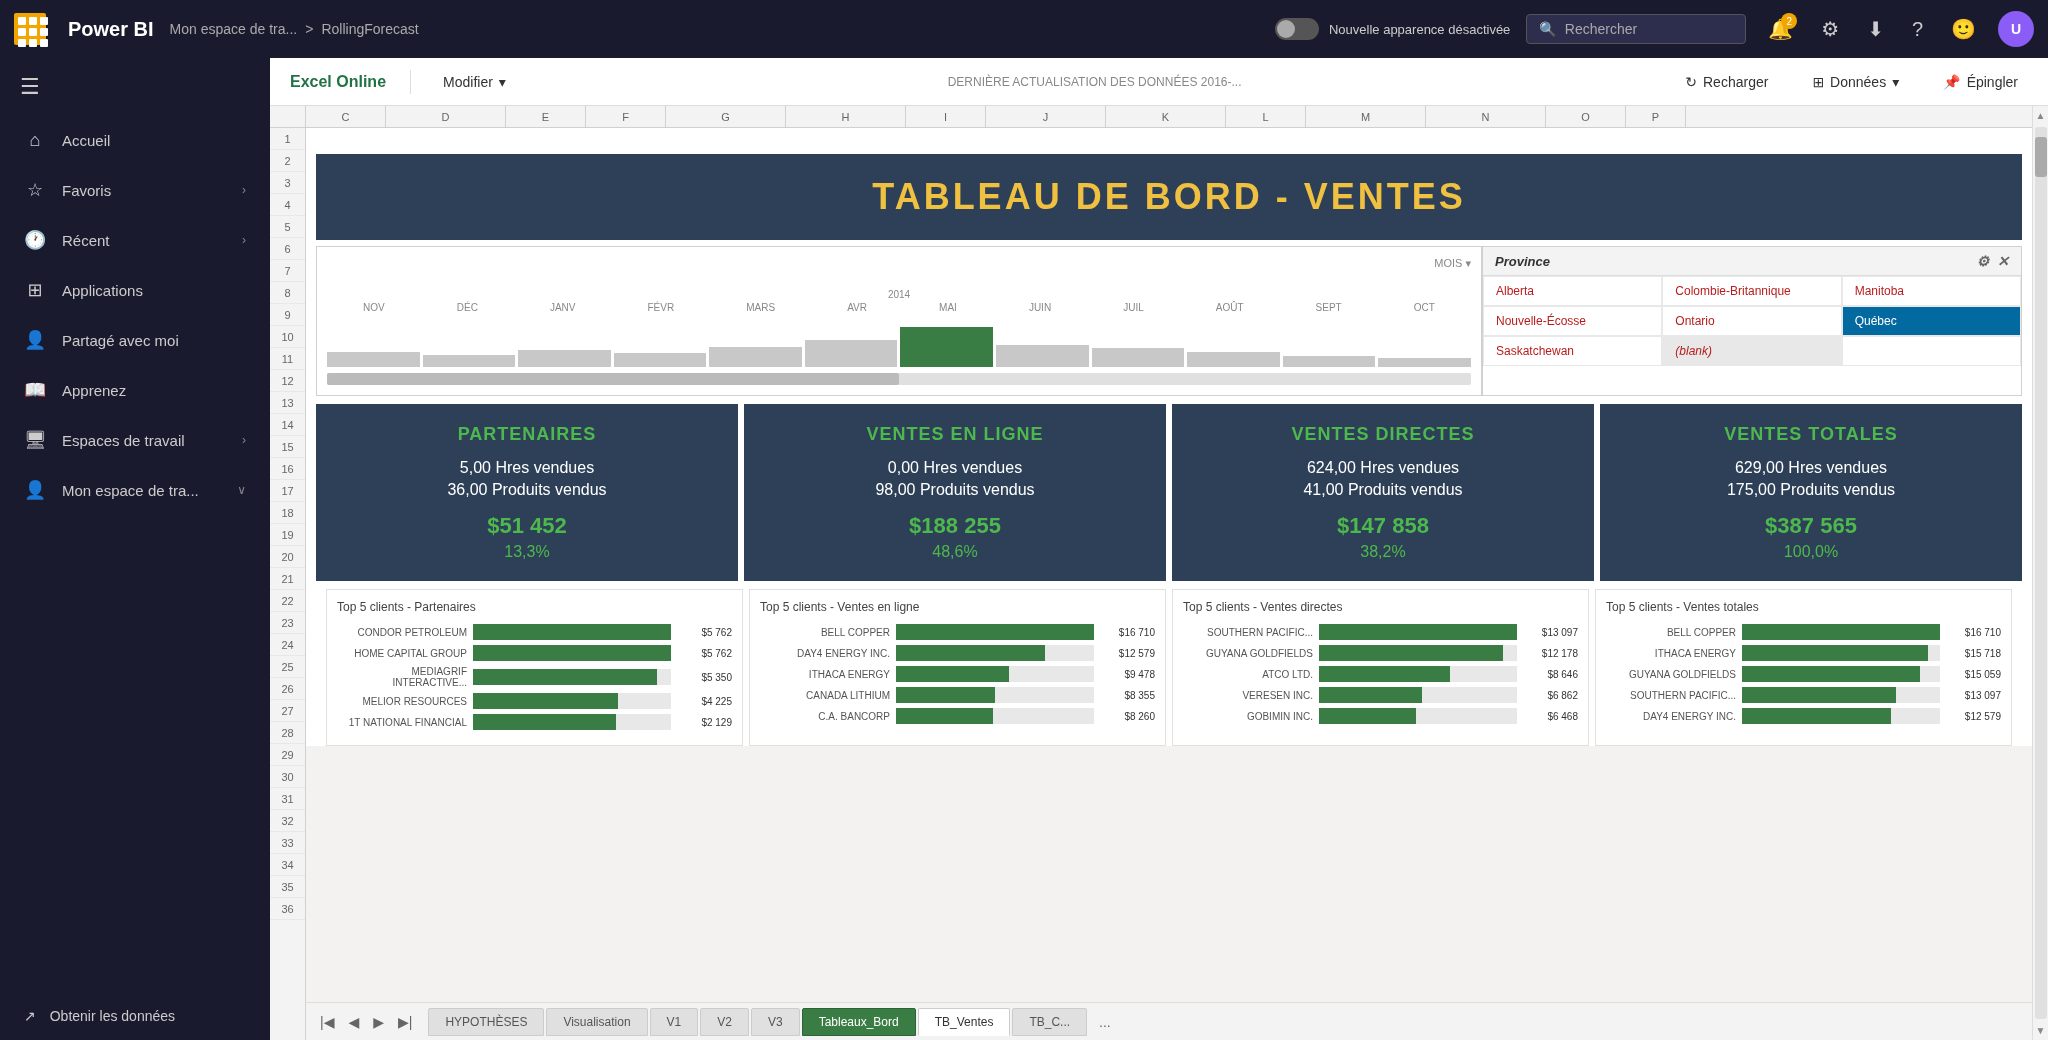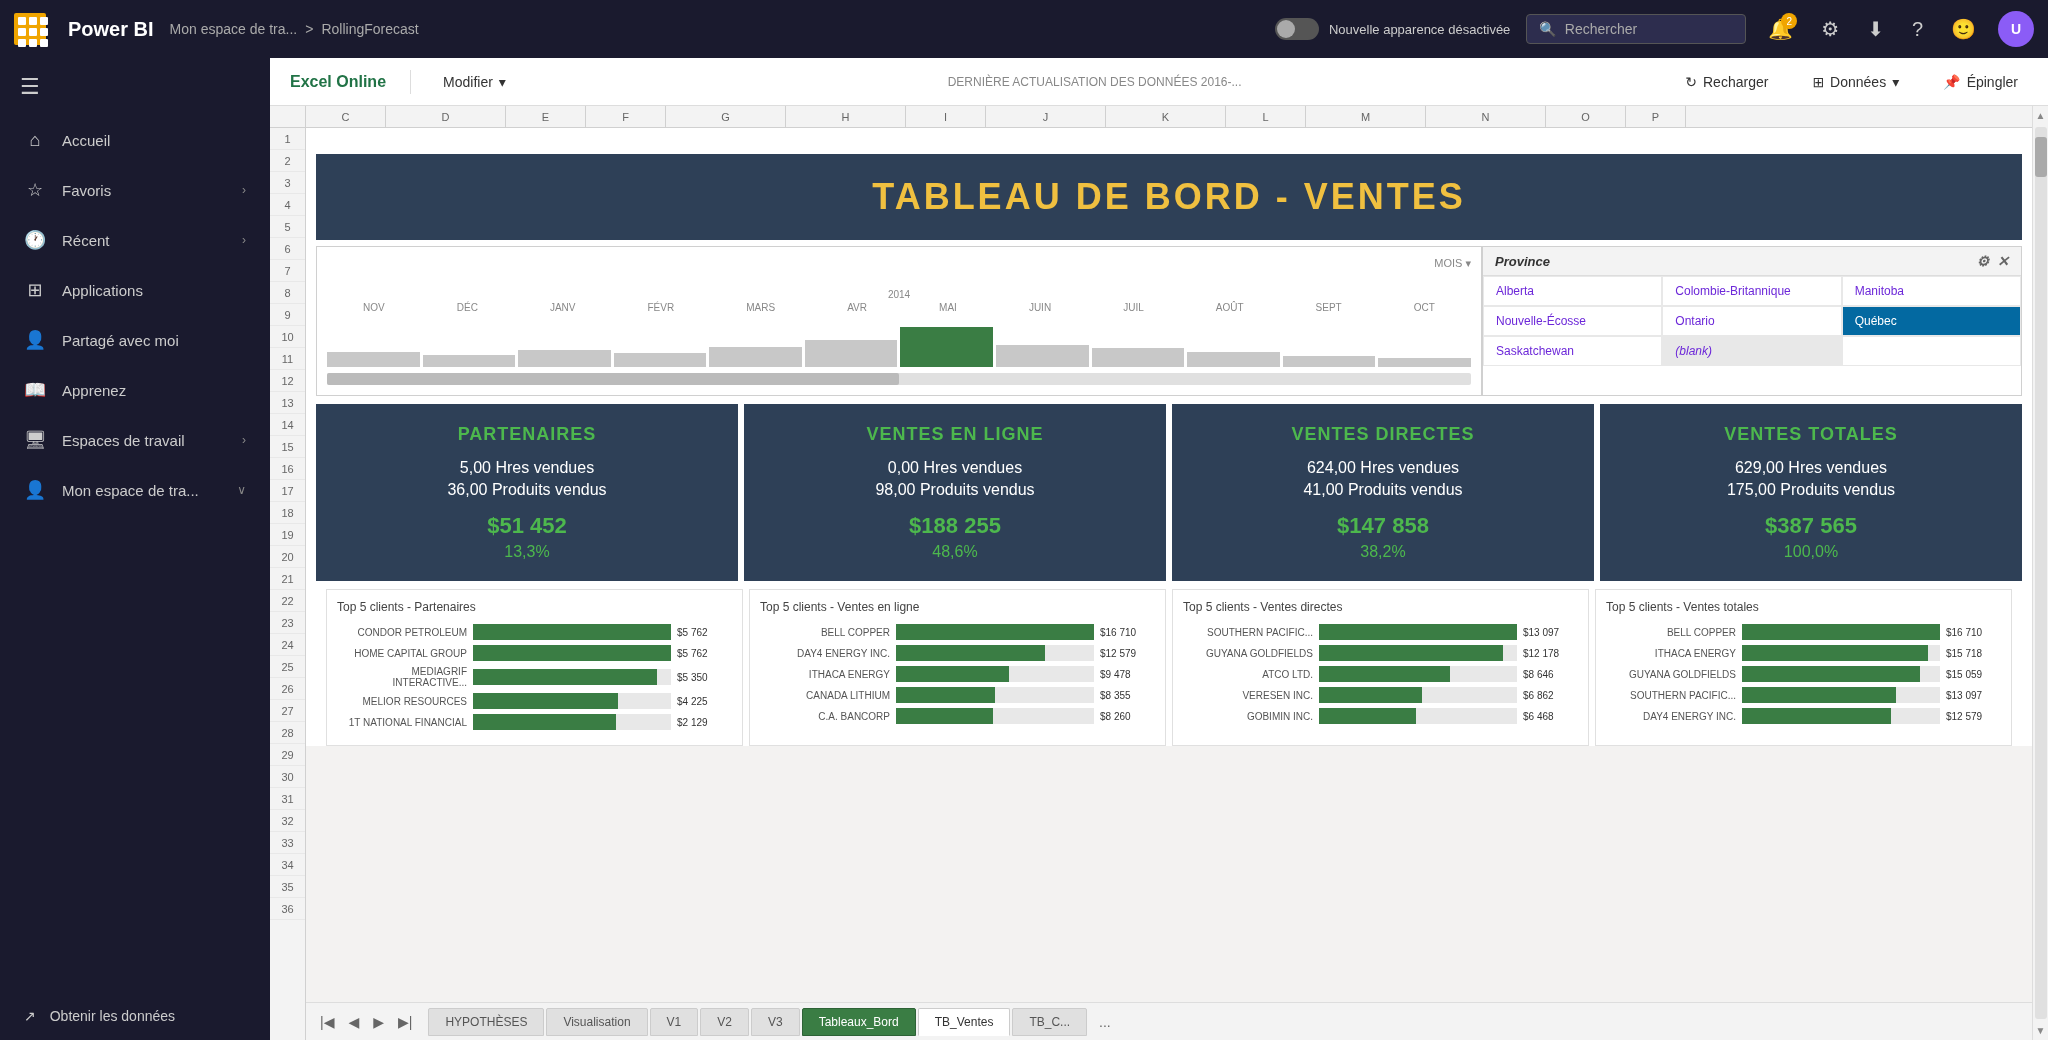--- a/index.html
+++ b/index.html
@@ -152,21 +152,21 @@
       flex-shrink: 0;
     }
     .province-filter-header {
       display: flex; align-items: center; justify-content: space-between;
       padding: 6px 12px; background: #f3f3f3; border-bottom: 1px solid #ddd;
       font-size: 13px; font-weight: 600; color: #333; font-style: italic;
     }
     .province-filter-header .filter-icons { display: flex; gap: 8px; color: #666; font-size: 14px; }
     .province-grid { display: grid; grid-template-columns: 1fr 1fr 1fr; }
     .province-cell {
-      padding: 7px 12px; font-size: 12px; color: #6d28d9;
+      padding: 7px 12px; font-size: 12px; color: #b91c1c;
       border: 1px solid #e8e8e8; cursor: pointer;
     }
     .province-cell.selected { background: #0369a1; color: white; }
     .province-cell.gray { background: #e8e8e8; font-style: italic; }
 
     
     .kpi-row {
       display: flex; margin: 8px 10px; gap: 6px;
     }
     .kpi-card {
@@ -180,21 +180,21 @@
     .kpi-card .kpi-pct { color: #4db84d; font-size: 16px; }
 
     
     .top5-row { display: flex; margin: 8px 20px; gap: 6px; }
     .top5-card { flex: 1; background: white; border: 1px solid #e0e0e0; padding: 10px; }
     .top5-card .top5-title { font-size: 12px; color: #444; margin-bottom: 10px; font-weight: 400; }
     .top5-item { display: flex; align-items: center; justify-content: space-between; margin-bottom: 5px; }
     .top5-name { font-size: 10px; color: #555; text-align: right; width: 130px; flex-shrink: 0; }
     .top5-bar-wrap { flex: 1; margin: 0 6px; height: 16px; background: #e8e8e8; position: relative; }
     .top5-bar { height: 100%; background: #3a7d44; }
-    .top5-val { font-size: 10px; color: #333; white-space: nowrap; width: 55px; text-align: left; }
+    .top5-val { font-size: 10px; color: #333; white-space: nowrap; width: 55px; text-align: right; }
 
     
     .sheet-tabs {
       height: 38px; background: #f3f3f3; border-top: 1px solid #ddd;
       display: flex; align-items: center; padding: 0 8px; gap: 2px;
       flex-shrink: 0; overflow: hidden;
     }
     .sheet-tab {
       padding: 6px 16px; font-size: 12px; cursor: pointer; border-radius: 2px 2px 0 0;
       border: 1px solid transparent; white-space: nowrap;

